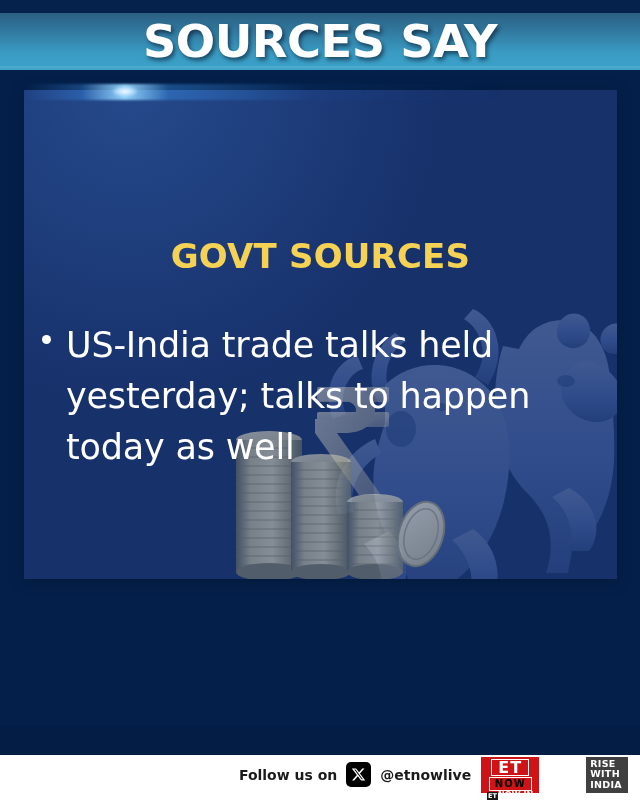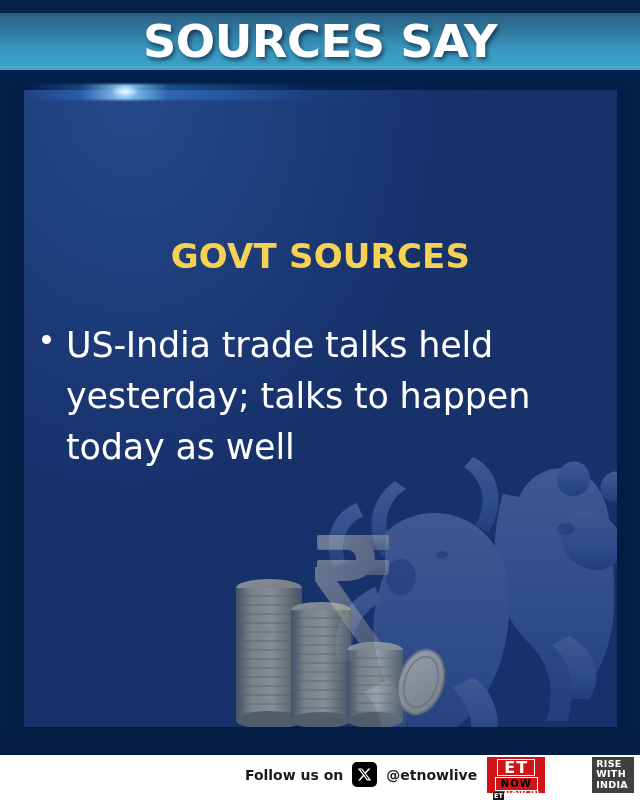--- a/index.html
+++ b/index.html
@@ -46,21 +46,21 @@
   .backdrop {
     position:absolute; left:0; top:70px; width:640px; height:685px;
     background:
       radial-gradient(circle at 20% 6%, rgba(35,95,170,.55) 0%, rgba(10,35,80,0) 42%),
       linear-gradient(180deg,#05224f 0%,#062css 0%,#052css 0%,#04204a 45%,#051e44 100%);
     background-color:#04204a;
   }
 
   
   .card {
-    position:absolute; left:24px; top:90px; width:593px; height:637px;
+    position:absolute; left:24px; top:90px; width:593px; height:489px;
     background:#17316b;
     overflow:hidden;
     box-shadow:0 2px 14px rgba(0,0,0,.25);
   }
   .card::before{ 
     content:""; position:absolute; inset:0;
     background:radial-gradient(ellipse at 18% 0%, rgba(70,130,215,.30) 0%, rgba(23,49,107,0) 45%);
     pointer-events:none;
   }
 
@@ -135,21 +135,21 @@
     color:#ffffff;
     letter-spacing:-0.2px;
     max-width:530px;
   }
 
   
   .footer {
     position:absolute; left:0; top:755px; width:640px; height:39px;
     background:#ffffff;
     display:flex; align-items:center; justify-content:flex-end;
-    padding-right:6px;
+    padding-right:12px;
   }
   .follow-txt {
     font-family:"DejaVu Sans", sans-serif;
     font-weight:700;
     font-size:14px;
     color:#1a1a1a;
     margin-right:9px;
   }
   .x-icon {
     width:25px; height:25px; border-radius:5px;

